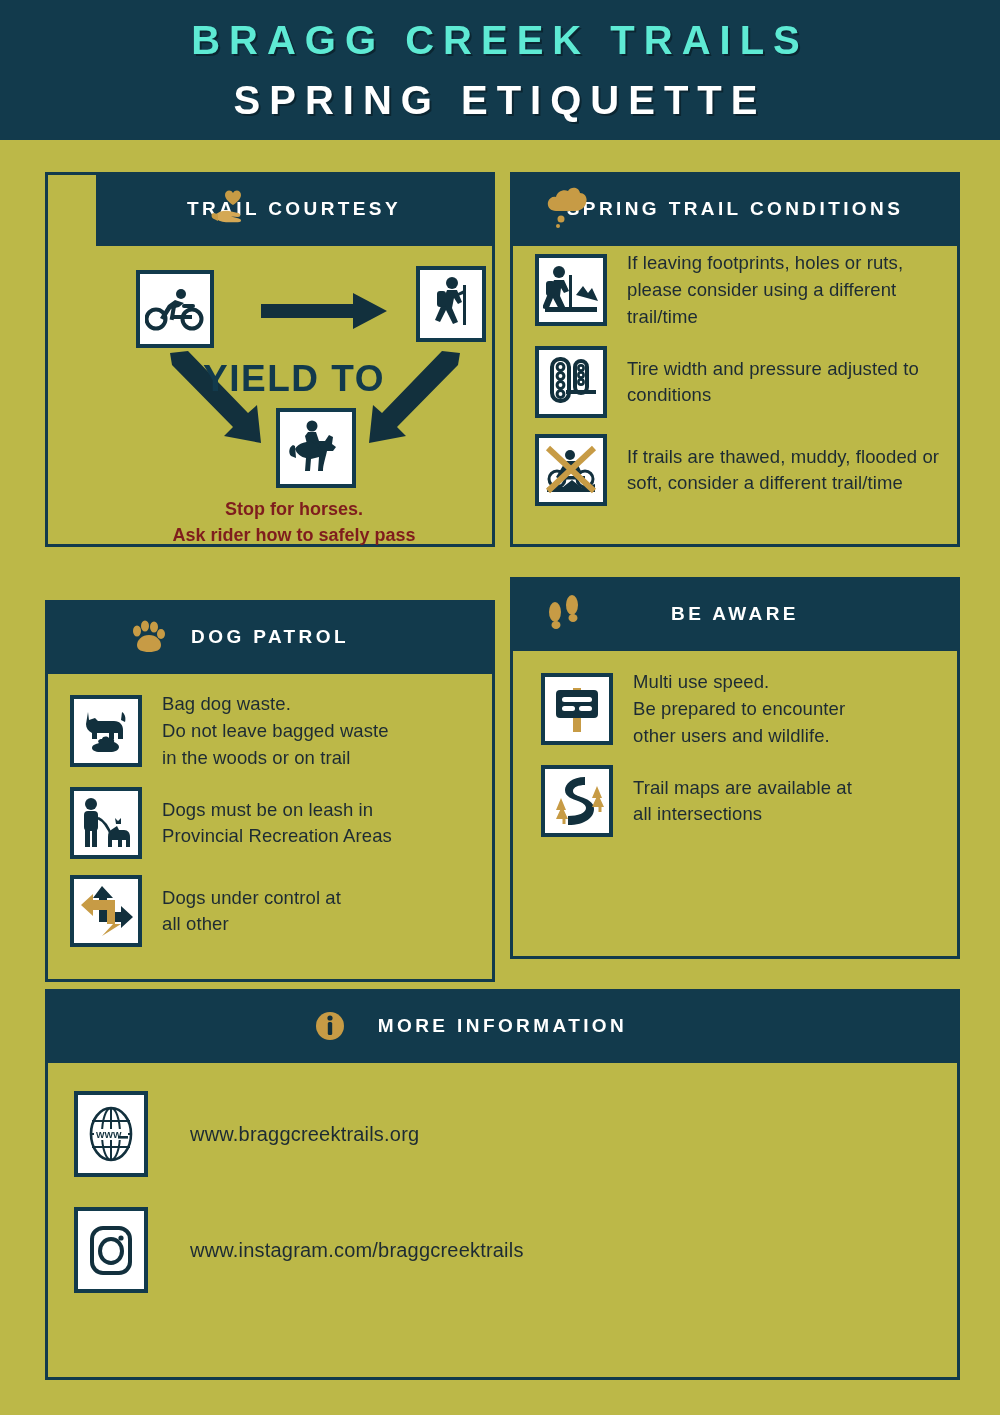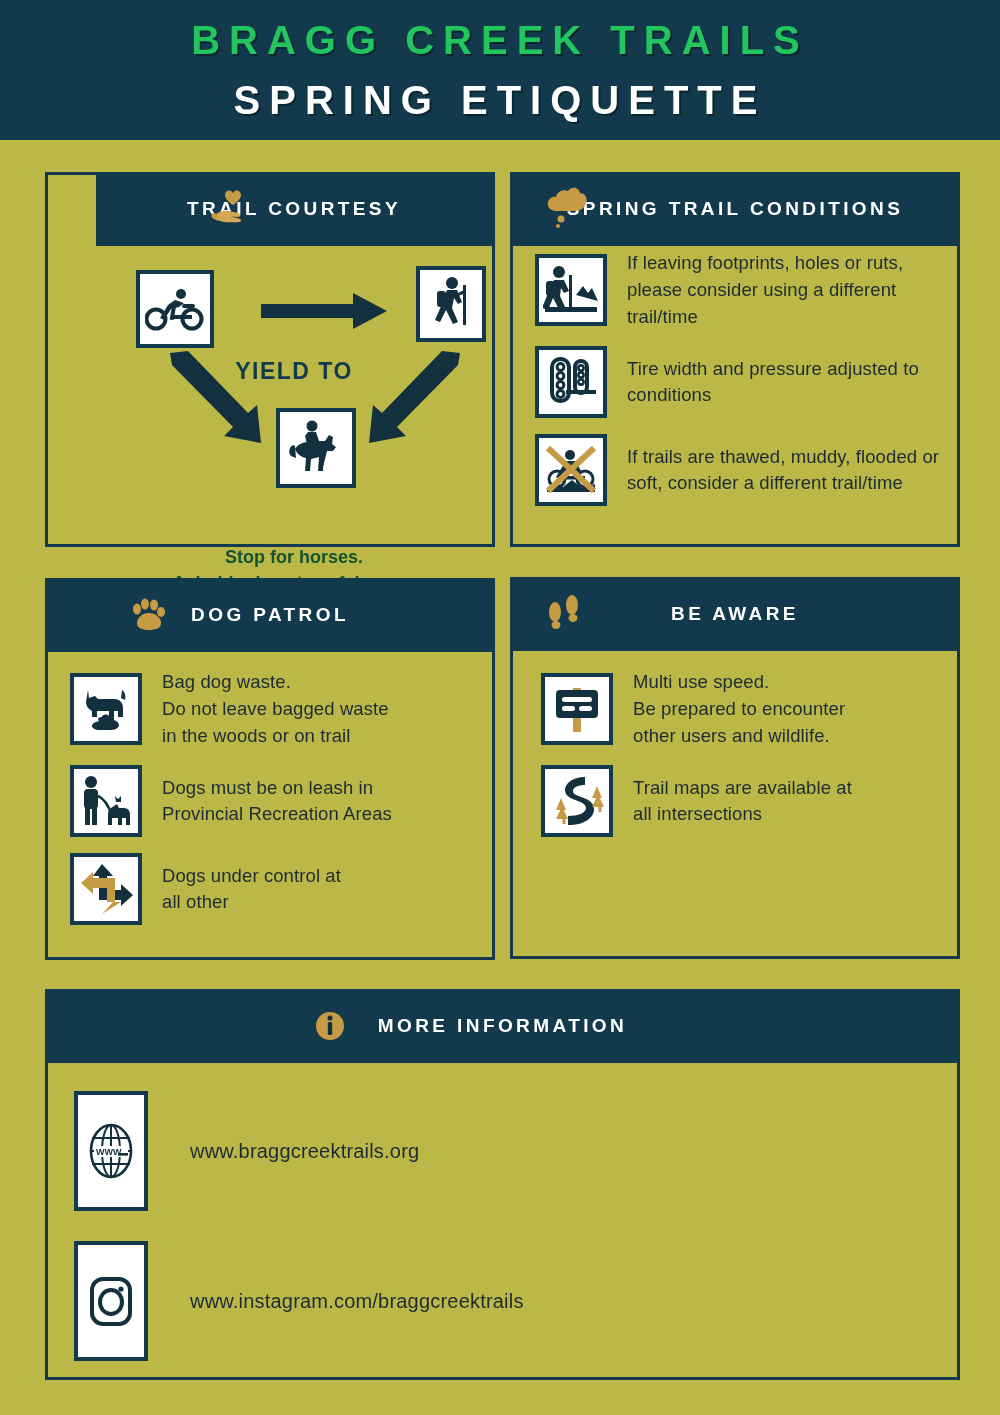--- a/index.html
+++ b/index.html
@@ -12,21 +12,21 @@
   body { position: relative; }
 
   
   .page-header {
     position: absolute; left: 0; top: 0; width: 1000px; height: 140px;
     background: #123a4c;
     display: flex; flex-direction: column;
     align-items: center; justify-content: center;
   }
   .page-header .line1 {
-    color: #22c55e; font-size: 40px; font-weight: bold;
+    color: #5eead4; font-size: 40px; font-weight: bold;
     letter-spacing: 9px; line-height: 1.15;
     text-shadow: 2px 2px 0 rgba(0,0,0,.35);
   }
   .page-header .line2 {
     color: #ffffff; font-size: 40px; font-weight: bold;
     letter-spacing: 9px; line-height: 1.15; margin-top: 14px;
     text-shadow: 2px 2px 0 rgba(0,0,0,.35);
   }
 
   
@@ -50,21 +50,21 @@
   .panel-body {
     background: #bcb848;
     border-top: 3px solid #123a4c;
     height: calc(100% - 68px);
     position: relative;
   }
 
   
   #panel-trail-courtesy { left: 45px;  top: 172px;  width: 450px; height: 375px; padding-left: 48px; }
   #panel-spring-cond    { left: 510px; top: 172px;  width: 450px; height: 375px; }
-  #panel-dog-patrol     { left: 45px;  top: 578px;  width: 450px; height: 382px; }
+  #panel-dog-patrol     { left: 45px;  top: 600px;  width: 450px; height: 382px; }
   #panel-be-aware       { left: 510px; top: 577px;  width: 450px; height: 382px; }
   #panel-more-info      { left: 45px;  top: 989px;  width: 915px; height: 391px; }
 
   #panel-trail-courtesy .panel-header { justify-content: center; }
   #panel-trail-courtesy .ph-icon { left: 115px; }
   #panel-spring-cond    .ph-icon { left: 30px; }
   #panel-dog-patrol     .ph-icon { left: 80px; }
   #panel-be-aware       .ph-icon { left: 30px; }
   #panel-more-info      .ph-icon { left: 265px; }
 
@@ -79,46 +79,46 @@
   
   .tc-area { position: relative; width: 100%; height: 100%; }
   .tc-bike  { position: absolute; left: 40px;  top: 24px;  width: 78px; height: 78px; }
   .tc-hiker { position: absolute; left: 320px; top: 20px;  width: 70px; height: 76px; }
   .tc-horse { position: absolute; left: 180px; top: 162px; width: 80px; height: 80px; }
   .tc-arrow-right { position: absolute; left: 165px; top: 45px;  width: 130px; height: 40px; }
   .tc-arrow-dl    { position: absolute; left: 70px;  top: 105px; width: 110px; height: 95px; }
   .tc-arrow-dr    { position: absolute; left: 258px; top: 105px; width: 110px; height: 95px; }
   .tc-yield {
     position: absolute; left: 0; right: 0; top: 112px; text-align: center;
-    color: #123a4c; font-size: 23px; font-weight: bold; letter-spacing: 1.5px;
+    color: #123a4c; font-size: 37px; font-weight: bold; letter-spacing: 1.5px;
   }
   .tc-caption {
     position: absolute; left: 0; right: 0; top: 250px; text-align: center;
-    color: #14532d; font-size: 18px; font-weight: bold; line-height: 1.45; margin-top: 48px;
+    color: #7f1d1d; font-size: 18px; font-weight: bold; line-height: 1.45;
   }
 
   
   .rows { padding: 18px 14px 0 22px; display: flex; flex-direction: column; }
   .row  { display: flex; align-items: center; gap: 20px; }
   .row .tile { width: 72px; height: 72px; }
   .row .row-text {
     color: #1d2b33; font-size: 18.5px; line-height: 1.45; letter-spacing: .1px;
   }
 
   #panel-spring-cond .rows { padding-top: 4px; }
   #panel-spring-cond .row { margin-bottom: 16px; }
   #panel-dog-patrol  .rows { padding-top: 17px; }
   #panel-dog-patrol  .row { margin-bottom: 16px; }
   #panel-be-aware    .rows { padding-top: 18px; padding-left: 28px; }
   #panel-be-aware    .row { margin-bottom: 16px; }
 
   
   .mi-rows { padding: 28px 0 0 26px; display: flex; flex-direction: column; gap: 30px; }
   .mi-row  { display: flex; align-items: center; gap: 42px; }
-  .mi-row .tile { width: 74px; height: 120px; }
+  .mi-row .tile { width: 74px; height: 86px; }
   .mi-row .mi-text { color: #1d2b33; font-size: 20px; letter-spacing: .2px; }
 
   svg { display: block; }
 </style>
 </head>
 <body>
 
 <div class="page-header">
   <div class="line1">BRAGG CREEK TRAILS</div>
   <div class="line2">SPRING ETIQUETTE</div>

